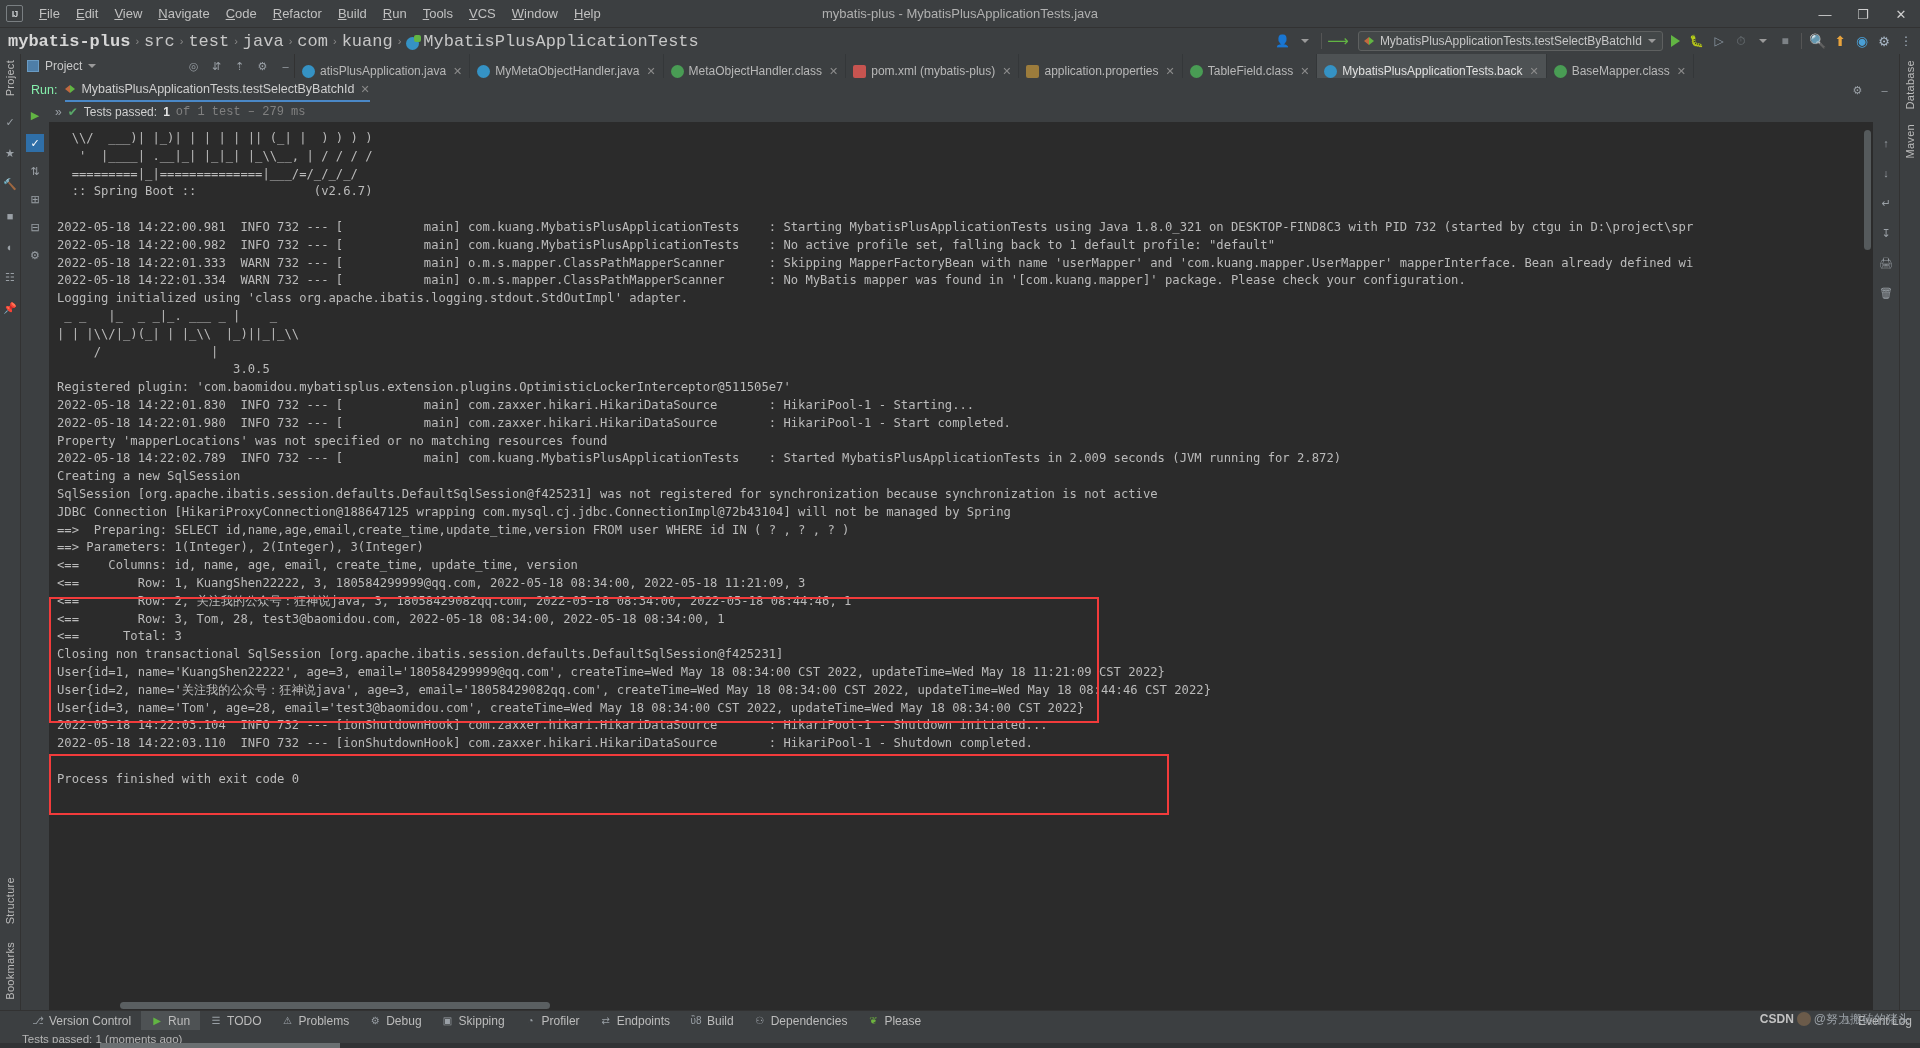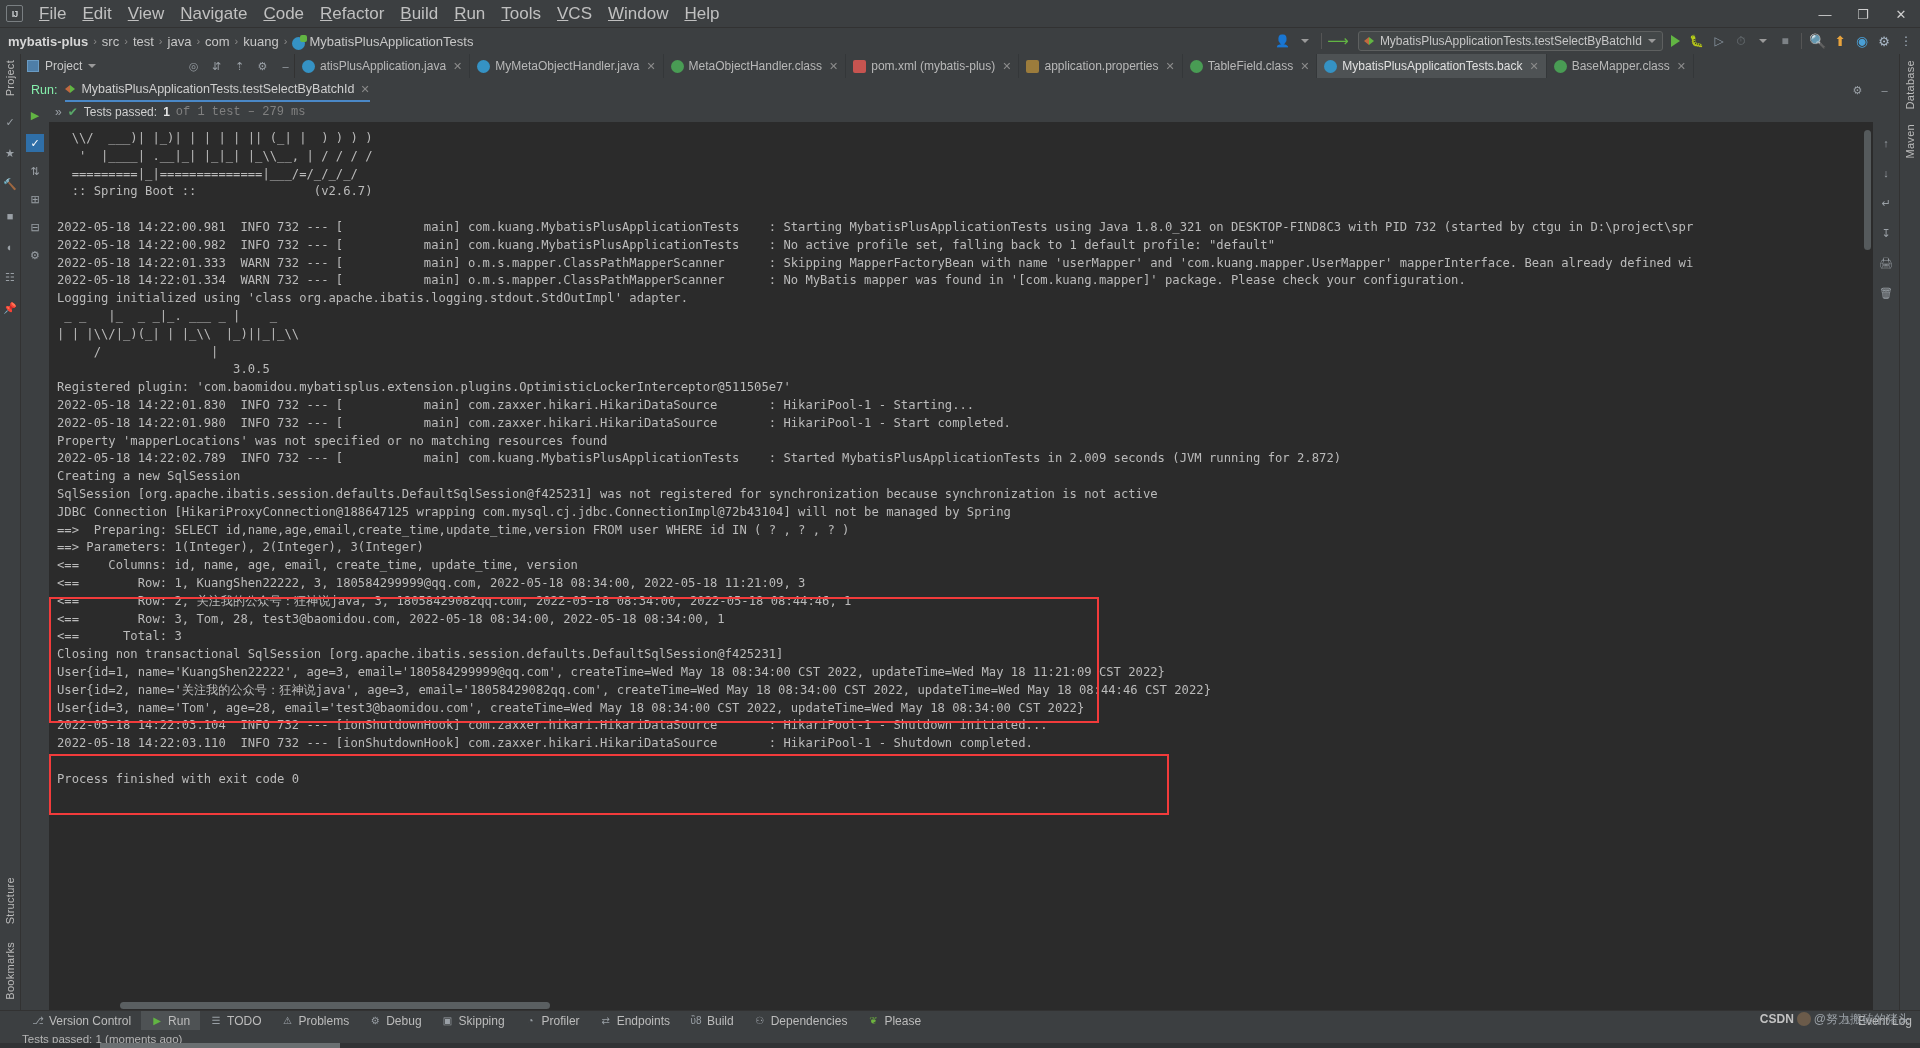--- a/index.html
+++ b/index.html
@@ -16,39 +16,39 @@
   .menubar {
     height: 28px; background: #3c3f41; display: flex; align-items: center;
     padding-left: 6px; position: relative; border-bottom: 1px solid #323232;
   }
   .ij-logo {
     width: 17px; height: 17px; border: 1px solid #7a7f82; border-radius: 2px;
     color: #c9ccce; font-size: 9px; display: flex; align-items: center;
     justify-content: center; font-weight: bold; margin-right: 8px; letter-spacing:-1px;
   }
   .menu-item {
-    padding: 3px 8px; color: #c0c0c0; font-size: 17px; white-space: nowrap;
+    padding: 3px 8px; color: #c0c0c0; font-size: 13px; white-space: nowrap;
   }
   .menu-item u { text-decoration: underline; }
   .win-title {
     position: absolute; left: 0; right: 0; text-align: center;
     color: #b0b0b0; font-size: 13px; pointer-events: none;
   }
   .win-controls {
     position: absolute; right: 0; top: 0; height: 28px; display: flex; align-items: center;
   }
   .win-btn { width: 38px; height: 28px; display: flex; align-items: center; justify-content: center;
     color: #cfcfcf; font-size: 13px; }
 
   
   .navbar {
     height: 26px; background: #3c3f41; display: flex; align-items: center;
     padding-left: 8px; position: relative;
   }
-  .crumb { color: #c7c7c7; font-size: 13px; white-space: nowrap; }
+  .crumb { color: #c7c7c7; font-size: 17px; white-space: nowrap; font-family: Liberation Mono, monospace; }
   .crumb.first { font-weight: bold; color: #d6d6d6; }
   .crumb-sep { color: #8a8a8a; margin: 0 5px; font-size: 11px; }
   .crumb-icon {
     width: 13px; height: 13px; border-radius: 50%; background: #3592c4;
     display: inline-block; margin-right: 4px; position: relative; top: 2px;
   }
   .crumb-icon::after {
     content: ""; position: absolute; right: -2px; top: -2px; width: 7px; height: 7px;
     background: #62b543; border-radius: 2px;
   }
@@ -99,21 +99,21 @@
   .project-pane-head {
     width: 274px; display: flex; align-items: center; padding-left: 6px; gap: 6px;
     border-right: 1px solid #323232;
   }
   .proj-label { color: #c7c7c7; font-size: 12px; }
   .proj-sq { width: 12px; height: 12px; background: #4e7ea8; border: 1px solid #6a9bc3; }
   .head-ic { width: 17px; height: 17px; display: flex; align-items: center; justify-content: center;
     color: #9aa0a6; font-size: 11px; }
   .etabs { flex: 1; display: flex; align-items: stretch; overflow: hidden; }
   .etab {
-    display: flex; align-items: center; gap: 5px; padding: 0 7px; font-size: 12px;
+    display: flex; align-items: flex-end; gap: 5px; padding: 0 7px; font-size: 12px;
     color: #b8b8b8; border-right: 1px solid #343739; white-space: nowrap; background: #3c3f41;
   }
   .etab.active { background: #4e5254; color: #e0e0e0; }
   .etab .x { color: #8c8c8c; font-size: 11px; margin-left: 2px; }
   .fic { width: 13px; height: 13px; border-radius: 3px; display: inline-block; flex: none; }
   .fic.java { background: #3592c4; border-radius: 50%; }
   .fic.cls { background: #499c54; border-radius: 50%; }
   .fic.xml { background: #c75450; border-radius: 2px; }
   .fic.props { background: #9c7c3c; border-radius: 2px; }
   .fic.at { background: #499c54; border-radius: 50%; }
@@ -223,20 +223,21 @@
       <div class="menu-item"><u>N</u>avigate</div>
       <div class="menu-item"><u>C</u>ode</div>
       <div class="menu-item"><u>R</u>efactor</div>
       <div class="menu-item"><u>B</u>uild</div>
       <div class="menu-item"><u>R</u>un</div>
       <div class="menu-item"><u>T</u>ools</div>
       <div class="menu-item"><u>V</u>CS</div>
       <div class="menu-item"><u>W</u>indow</div>
       <div class="menu-item"><u>H</u>elp</div>
     </div>
+  <div class="win-title">mybatis-plus - MybatisPlusApplicationTests.java</div>
   <div class="win-controls">
     <div class="win-btn">—</div>
     <div class="win-btn">❐</div>
     <div class="win-btn">✕</div>
   </div>
 </div>
 
 <div class="navbar">
   <div id="breadcrumb" style="display:flex;align-items:center">
       <span class="crumb first">mybatis-plus</span>

